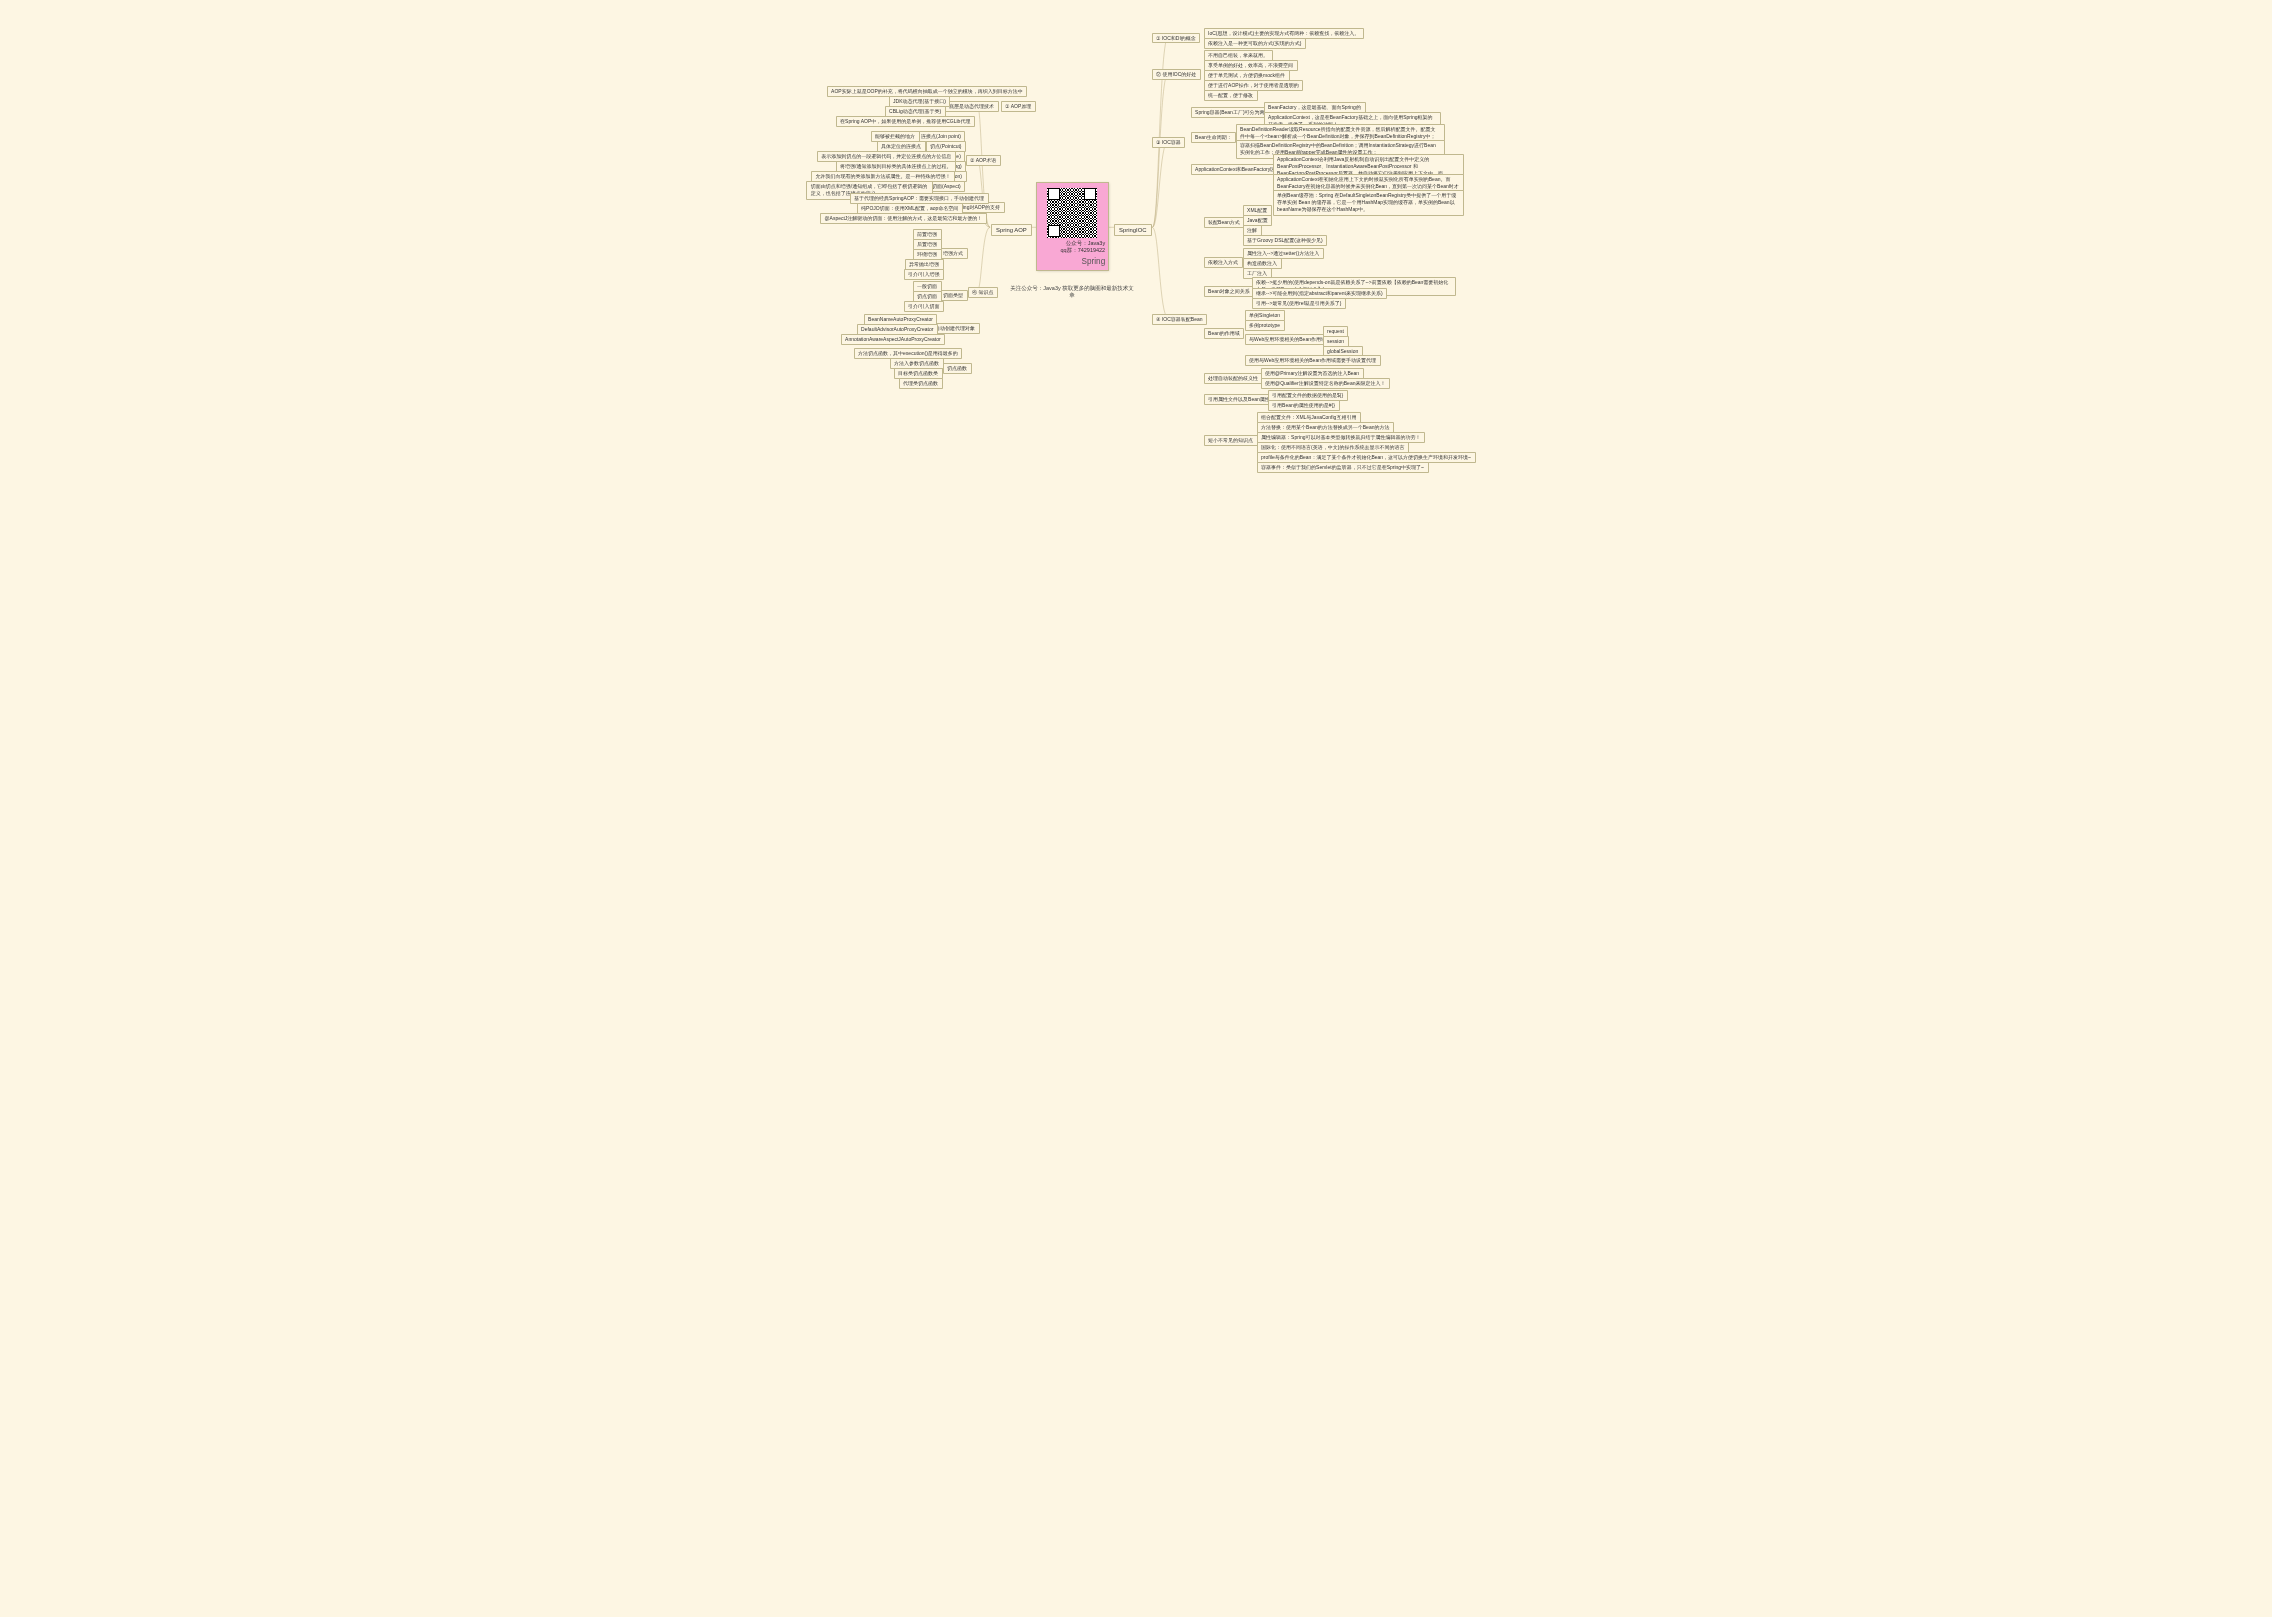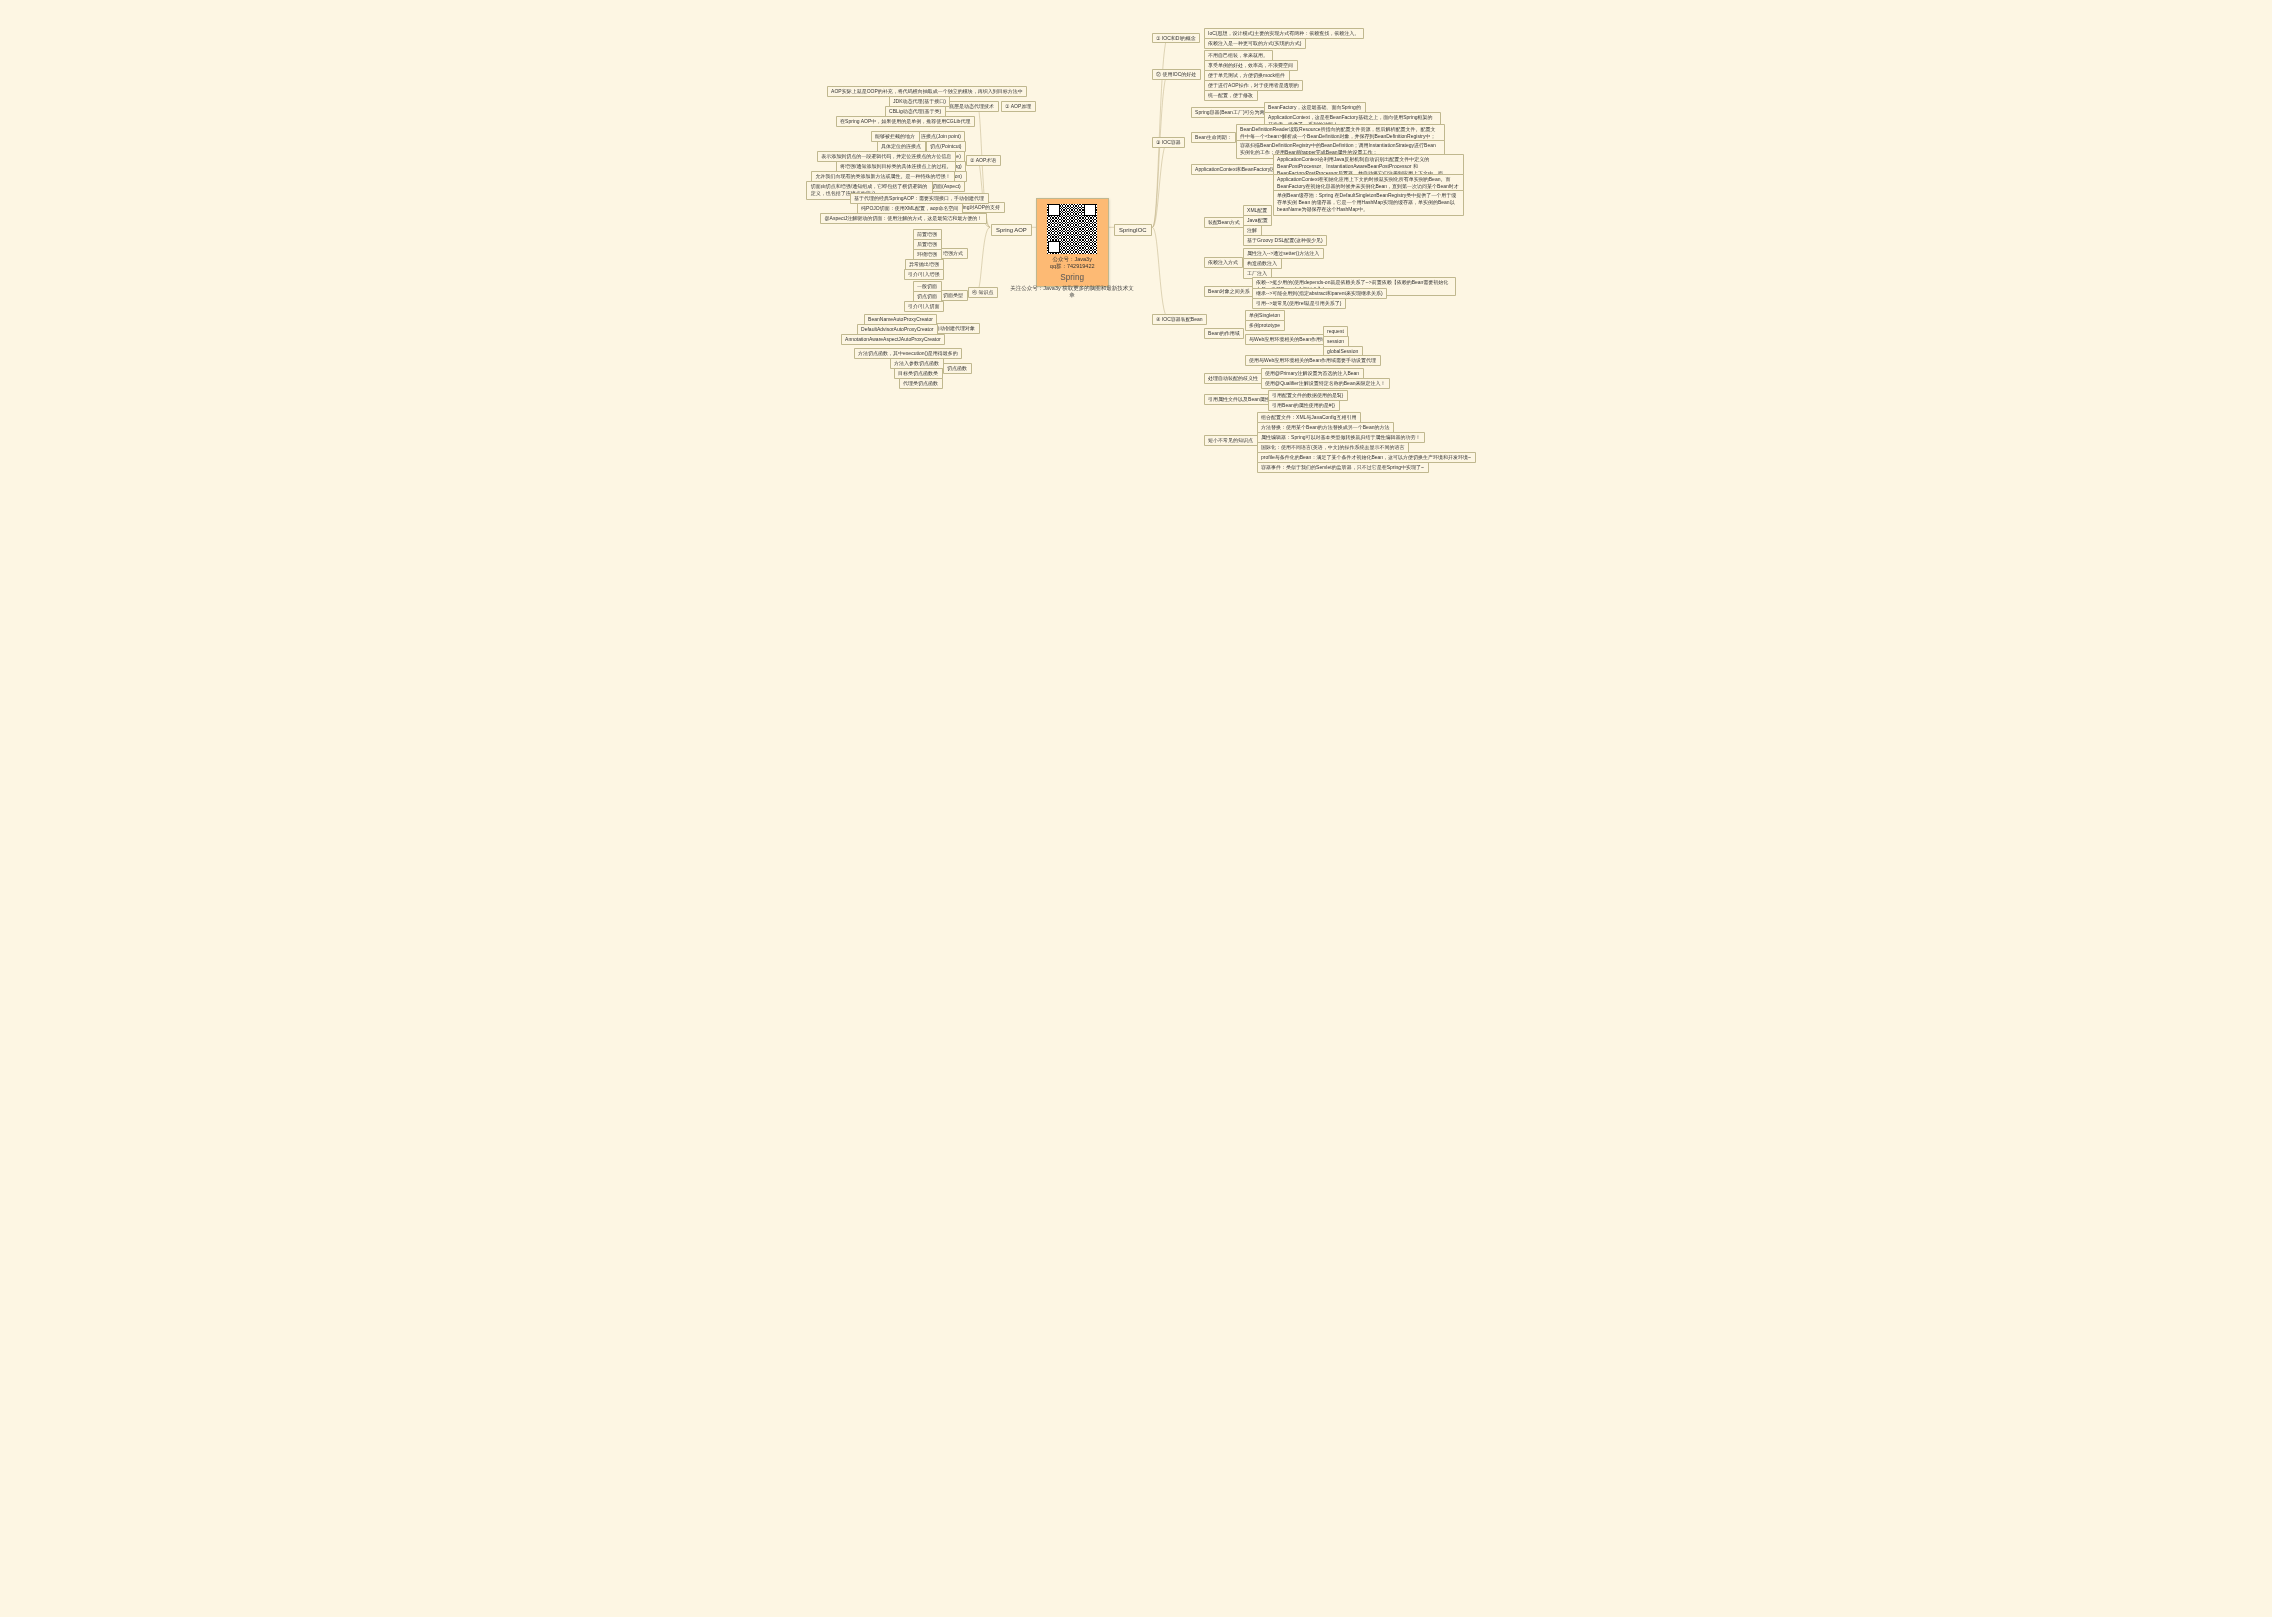--- a/index.html
+++ b/index.html
@@ -12,26 +12,26 @@
   }
   .canvas {
     position: relative;
     width: 655px;
     height: 473px;
     margin: 0 auto;
   }
   .center-box {
     position: absolute;
     left: 227px;
-    top: 189px;
+    top: 173px;
     width: 66px;
     border: 0.5px solid #c0b88f;
-    background: #fdba74;
+    background: #f9a8d4;
     box-shadow: 1.4px 1.4px 2.7px rgba(0,0,0,0.2);
-    text-align: center;
+    text-align: right;
     padding: 4.5px 2.7px;
   }
   .qr {
     width: 50px;
     height: 50px;
     margin: 0 auto 2.7px;
     background:
       repeating-linear-gradient(0deg,#000 0 1.4px,#fff 1.4px 2.7px),
       repeating-linear-gradient(90deg,#000 0 1.4px,#fff 1.4px 2.7px);
     background-blend-mode: difference;

